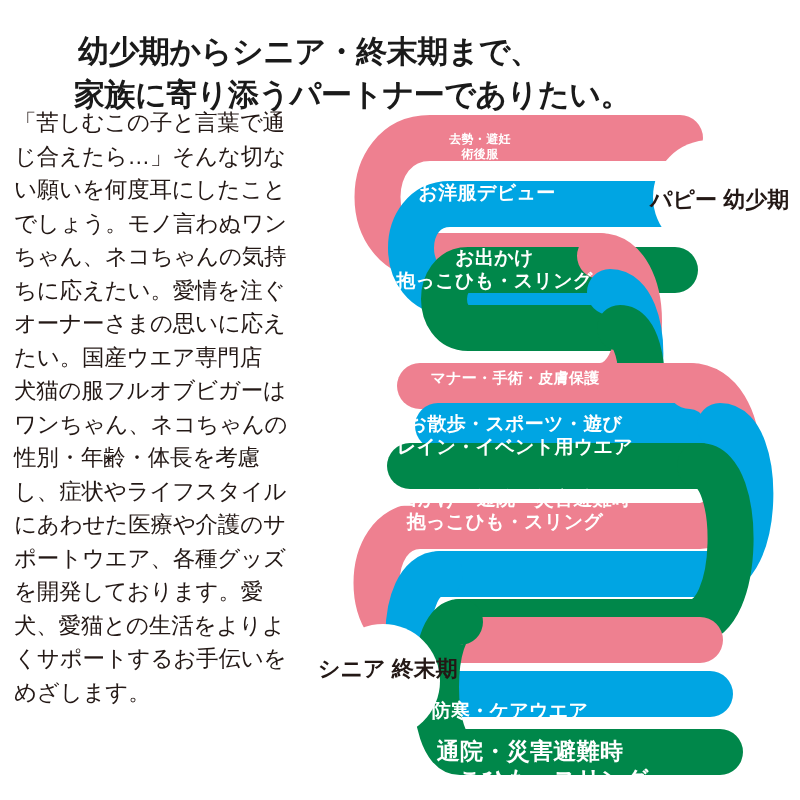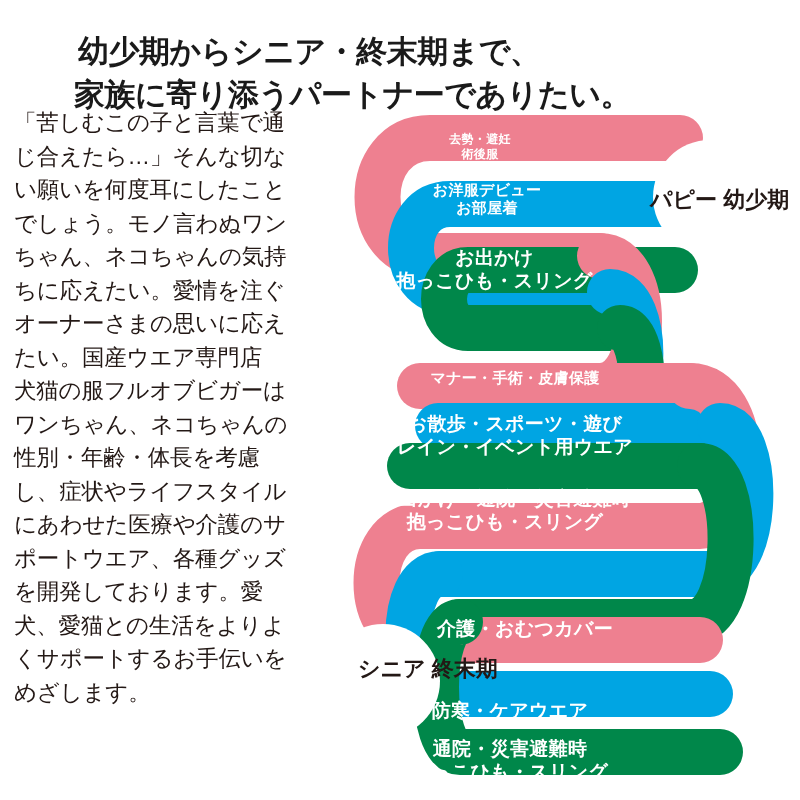--- a/index.html
+++ b/index.html
@@ -77,32 +77,32 @@
     line-height: 1.22;
     white-space: nowrap;
     letter-spacing: 0.3px;
   }
   .ribbon-label .l {
     display: block;
   }
 
   
   .lbl-g1-pink   { left: 330px; top: 116px; width: 300px; font-size: 12px; margin-top: 16px; }
-  .lbl-g1-blue   { left: 352px; top: 181px; width: 270px; font-size: 15px; }
+  .lbl-g1-blue   { left: 352px; top: 181px; width: 270px; font-size: 19px; }
   .lbl-g1-green  { left: 352px; top: 246px; width: 285px; font-size: 19px; }
 
   
   .lbl-g2-pink   { left: 350px; top: 369px; width: 330px; font-size: 15px; }
   .lbl-g2-blue   { left: 350px; top: 412px; width: 330px; font-size: 19px; }
   .lbl-g2-green  { left: 340px; top: 487px; width: 330px; font-size: 19px; }
 
   
   .lbl-g3-pink   { left: 370px; top: 617px; width: 310px; font-size: 19px; }
   .lbl-g3-blue   { left: 360px; top: 672px; width: 300px; font-size: 19px; margin-top: 27px; }
-  .lbl-g3-green  { left: 350px; top: 737px; width: 320px; font-size: 19px; }
+  .lbl-g3-green  { left: 370px; top: 737px; width: 320px; font-size: 23px; }
 
   
   .badge-text {
     position: absolute;
     text-align: center;
     font-weight: bold;
     line-height: 1.25;
     color: #231815;
     white-space: nowrap;
   }
@@ -111,21 +111,20 @@
     top: 174px;
     width: 120px;
     font-size: 22px;
     margin-top: 12px;
   }
   .badge-senior {
     left: 318px;
     top: 655px;
     width: 130px;
     font-size: 22px;
-    margin-left: 40px;
   }
 </style>
 </head>
 <body>
 
 <div class="page">
 
   <h1 class="heading">
     <span class="line line1">幼少期からシニア・終末期まで、</span>
     <span class="line line2">家族に寄り添うパートナーでありたい。</span>
@@ -166,42 +165,38 @@
       <circle cx="83" cy="585" r="57" fill="#ffffff"></circle>
     </svg>
   </div>
 
   <div class="ribbon-label lbl-g1-pink">
     <span class="l">去勢・避妊</span>
     <span class="l">術後服</span>
   </div>
   <div class="ribbon-label lbl-g1-blue">
     <span class="l">お洋服デビュー</span>
-    <span class="l">お部屋着</span>
   </div>
   <div class="ribbon-label lbl-g1-green">
     <span class="l">お出かけ</span>
     <span class="l">抱っこひも・スリング</span>
   </div>
 
   <div class="ribbon-label lbl-g2-pink">
     <span class="l">マナー・手術・皮膚保護</span>
   </div>
   <div class="ribbon-label lbl-g2-blue">
     <span class="l">お散歩・スポーツ・遊び</span>
     <span class="l">レイン・イベント用ウエア</span>
   </div>
   <div class="ribbon-label lbl-g2-green">
     <span class="l">お出かけ・通院・災害避難時</span>
     <span class="l">抱っこひも・スリング</span>
   </div>
 
-  <div class="ribbon-label lbl-g3-pink">
-    <span class="l">介護・おむつカバー</span>
-  </div>
   <div class="ribbon-label lbl-g3-blue">
     <span class="l">防寒・ケアウエア</span>
   </div>
   <div class="ribbon-label lbl-g3-green">
     <span class="l">通院・災害避難時</span>
     <span class="l">抱っこひも・スリング</span>
   </div>
 
   <div class="badge-text badge-puppy">
     <span class="l">パピー</span>

